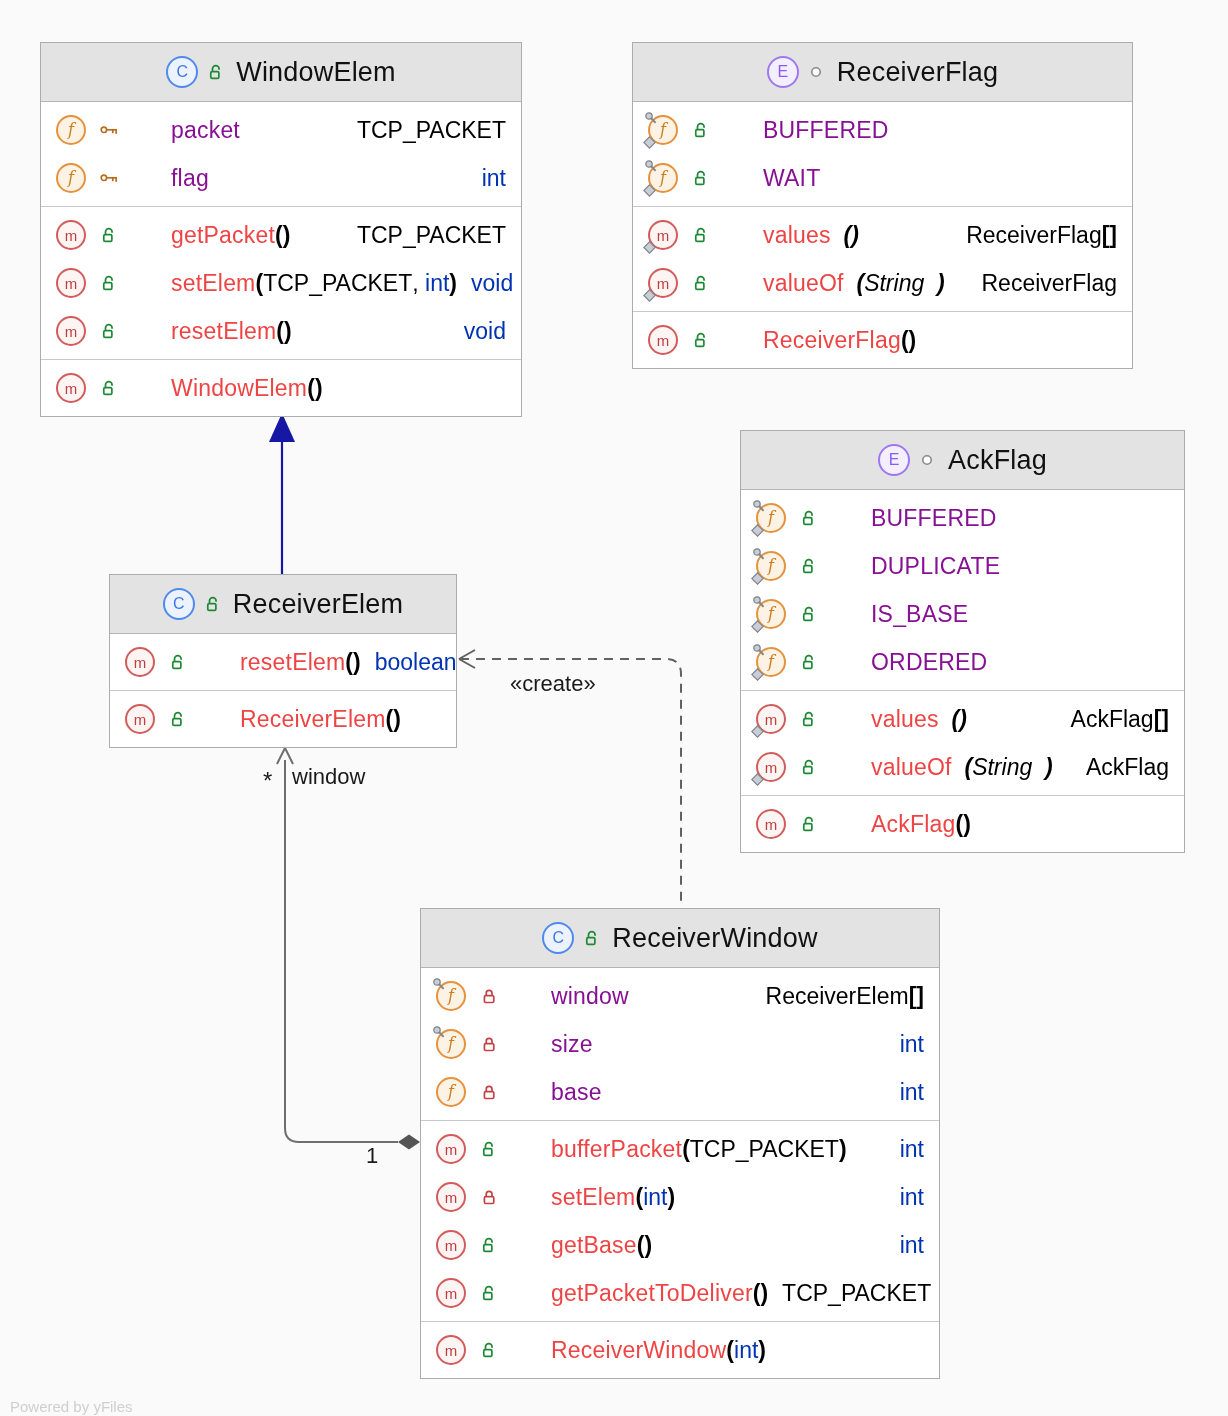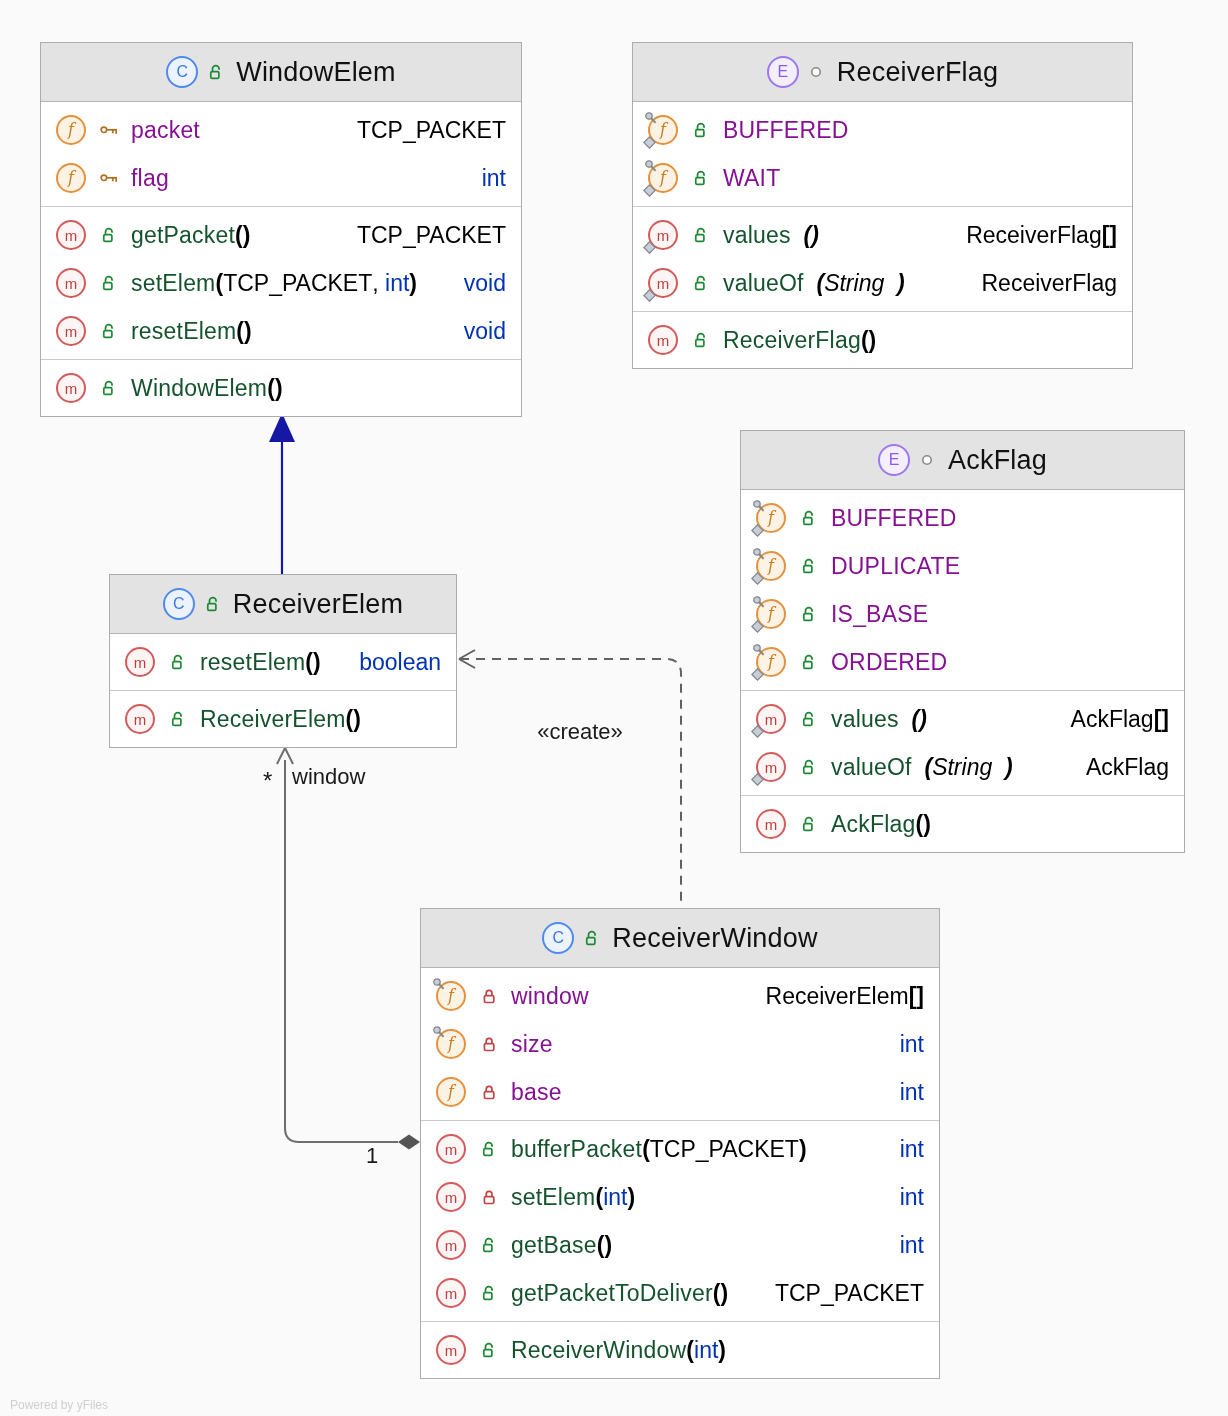--- a/index.html
+++ b/index.html
@@ -24,32 +24,32 @@
   .micon-class .letter{color:#3E78E8;font-size:16px;line-height:1;}
   .micon-enum{border:2px solid #9D78F2;background:#F4EFFE;}
   .micon-enum .letter{color:#8A5CF5;font-size:16px;line-height:1;}
   .hicon{width:28px;height:28px;flex:0 0 28px;margin-right:0;}
   .deco{position:absolute;line-height:0;}
   .deco-pin{left:-6px;top:-6px;}
   .deco-diamond{left:-7px;bottom:-6px;}
   .vis{width:20px;flex:0 0 20px;display:flex;align-items:center;justify-content:center;
        margin-right:12px;line-height:0;}
   .hvis{width:16px;flex:0 0 16px;line-height:0;display:flex;align-items:center;}
-  .mname{letter-spacing:.2px;}
+  .mname{letter-spacing:.2px;margin-left:40px;}
   .n-field{color:#871094;}
-  .n-method{color:#14532d;}
+  .n-method{color:#ef4444;}
   .it{}
   .ret{margin-left:auto;padding-left:14px;}
   .c-p{color:#000;}
   .c-pb{color:#000;font-weight:bold;}
   .c-pi{color:#000;font-style:italic;text-align:center;}
   .c-pbi{color:#000;font-weight:bold;font-style:italic;}
   .c-kw{color:#0033B3;}
   .edge-label{position:absolute;font-size:22px;color:#1A1A1A;}
-  .watermark{position:absolute;left:10px;top:1398px;font-size:12px;color:#CFCFCF;}
+  .watermark{position:absolute;left:10px;top:1398px;font-size:15px;color:#CFCFCF;}
 </style>
 </head>
 <body>
 
 <div id="canvas">
 
   <svg id="edges" width="1228" height="1416">
 
     <g>
       <line x1="282" y1="574" x2="282" y2="441" stroke="#1717A5" stroke-width="2.2"></line>
@@ -61,21 +61,21 @@
       <path d="M459,659 L475,650 M459,659 L475,668" fill="none" stroke="#616161" stroke-width="2"></path>
     </g>
 
     <g>
       <path d="M285,760 V1128 Q285,1142 299,1142 H398" fill="none" stroke="#6E6E6E" stroke-width="2"></path>
       <path d="M285,748 L277,764 M285,748 L293,764" fill="none" stroke="#6E6E6E" stroke-width="2"></path>
       <polygon points="398,1142 409,1134.5 420,1142 409,1149.5" fill="#555555"></polygon>
     </g>
   </svg>
 
-  <div class="edge-label" style="left:510px;top:671px;width:140px;text-align:center;margin-top:48px;">«create»</div>
+  <div class="edge-label" style="left:510px;top:671px;width:140px;">«create»</div>
   <div class="edge-label" style="left:263px;top:767px;font-size:24px;">*</div>
   <div class="edge-label" style="left:292px;top:764px;">window</div>
   <div class="edge-label" style="left:366px;top:1143px;">1</div>
 
   <div class="uml-box" style="left:40px;top:42px;width:482px;">
       <div class="uml-header">
         <span class="micon micon-class hicon">
           <span class="letter">C</span>
         </span>
         <span class="hvis">

